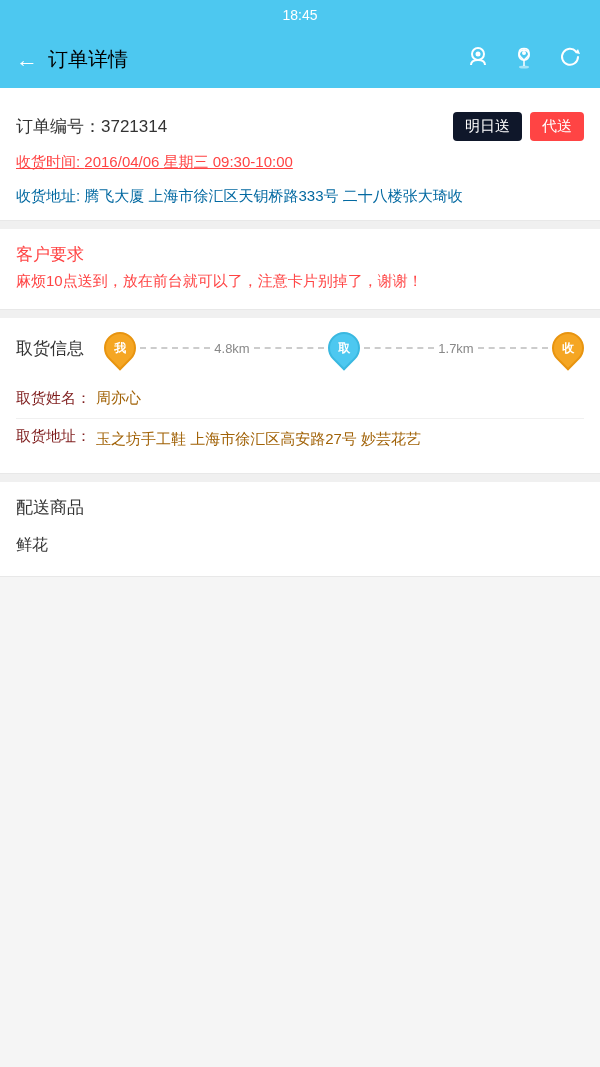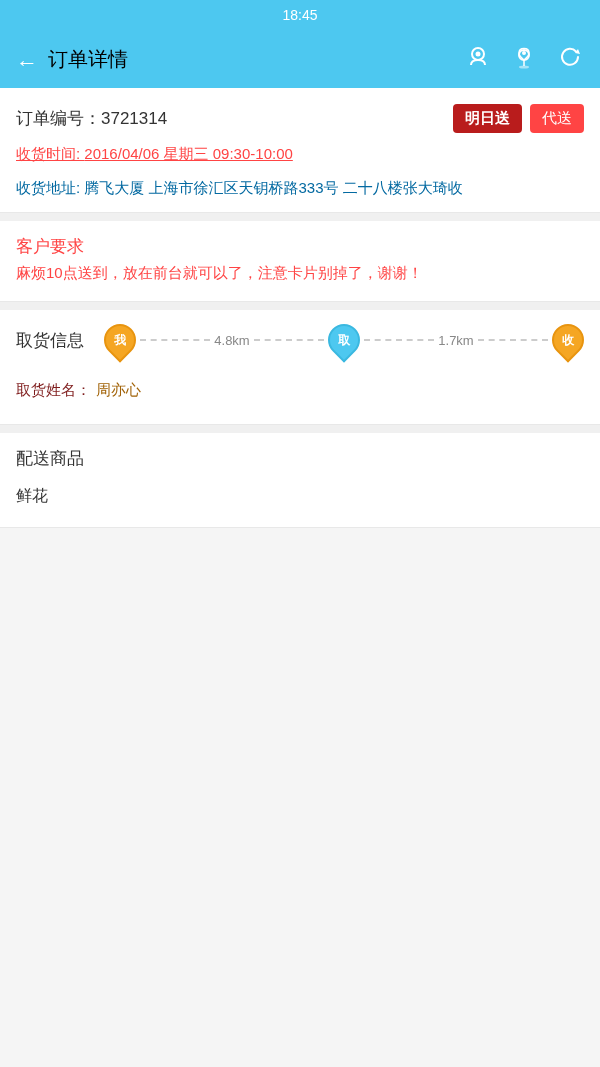--- a/index.html
+++ b/index.html
@@ -45,21 +45,21 @@
       gap: 18px;
       align-items: center;
     }
     .header-icon {
       color: white;
       font-size: 24px;
       cursor: pointer;
     }
     .order-section {
       background: white;
-      padding: 16px 16px 12px 16px;
+      padding: 24px 16px 12px 16px;
       position: relative;
       border-bottom: 1px solid #e8e8e8;
     }
     .order-id-row {
       display: flex;
       align-items: center;
       justify-content: space-between;
     }
     .order-id-text {
       font-size: 17px;
@@ -70,21 +70,21 @@
       gap: 8px;
     }
     .badge {
       padding: 5px 12px;
       border-radius: 4px;
       color: white;
       font-size: 15px;
       font-weight: 500;
       cursor: pointer;
     }
-    .badge-orange { background: #b91c1c; font-weight: bold; }
+    .badge-orange { background: #0f172a; }
     .badge-red { background: #f44; }
     .delivery-time {
       color: #f44;
       font-size: 15px;
       margin-top: 12px;
       text-decoration: underline;
     }
     .delivery-address {
       color: #0369a1;
       font-size: 15px;
@@ -282,20 +282,24 @@
           <span style="transform:rotate(45deg);font-size:12px;color:white;font-weight:bold;">收</span>
         </div>
       </div>
     </div>
   </div>
 
   <div class="pickup-info-row">
     <span class="info-label">取货姓名：</span>
     <span class="info-value">周亦心</span>
   </div>
+  <div class="pickup-info-row" style="align-items:flex-start;">
+    <span class="info-label">取货地址：</span>
+    <span class="info-value">玉之坊手工鞋 上海市徐汇区高安路27号 妙芸花艺</span>
+  </div>
 </div>
 
 <div class="section-divider"></div>
 
 <div class="goods-section">
   <div class="goods-title">配送商品</div>
   <div class="goods-item">鲜花</div>
 </div>
 
 </body></html>

